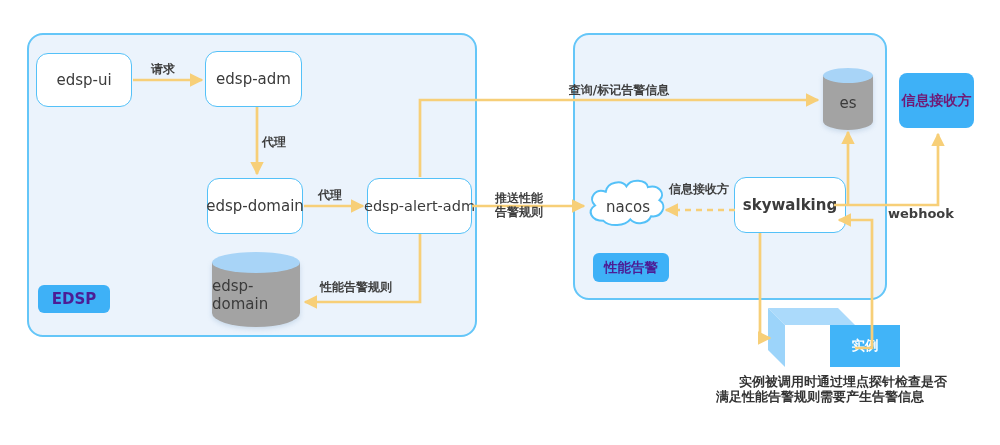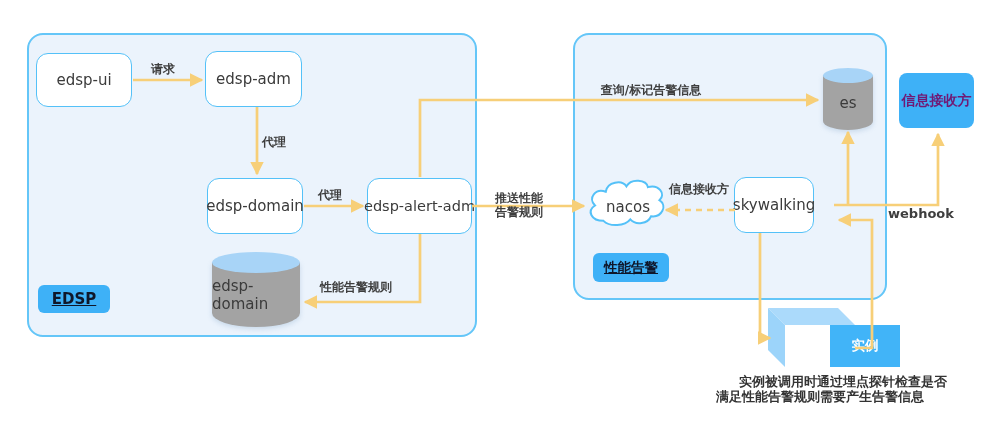--- a/index.html
+++ b/index.html
@@ -15,21 +15,21 @@
     position:absolute;background:#ffffff;border:1.5px solid #54c1f8;border-radius:12px;
     box-sizing:border-box;display:flex;align-items:center;justify-content:center;
     font-size:15px;color:#3b3b3b;z-index:2;white-space:nowrap;
   }
   .solid-node{
     position:absolute;background:#3eb1f7;border-radius:8px;display:flex;align-items:center;
     justify-content:center;color:#701a75;font-weight:bold;font-size:14px;z-index:2;white-space:nowrap;
   }
   .badge{
     position:absolute;background:#3eb1f7;border-radius:6px;display:flex;align-items:center;
-    justify-content:center;color:#0f172a;font-weight:bold;z-index:2;white-space:nowrap;text-decoration:underline;
+    justify-content:center;color:#4c1d95;font-weight:bold;z-index:2;white-space:nowrap;
   }
   .cyl{position:absolute;z-index:2;}
   .cyl .cyl-body{
     position:absolute;left:0;right:0;bottom:0;background:#a3a3a3;
     box-shadow:0 2px 5px rgba(110,150,190,0.28);
     display:flex;align-items:center;justify-content:center;font-size:15px;color:#3b3b3b;
   }
   .cyl .cyl-top{position:absolute;left:0;right:0;top:0;background:#a8d4f7;border-radius:50%;}
   .cloud-wrap{position:absolute;z-index:2;}
   .cloud-wrap .cloud-label{
@@ -62,21 +62,21 @@
   <div class="container" style="left:27px;top:33px;width:450px;height:304px;"></div>
   <div class="container" style="left:573px;top:33px;width:314px;height:267px;"></div>
 
   <div class="badge" style="left:38px;top:285px;width:72px;height:28px;font-size:15px;">EDSP</div>
   <div class="badge" style="left:593px;top:253px;width:76px;height:29px;font-size:13.5px;">性能告警</div>
 
   <div class="node" style="left:36px;top:53px;width:96px;height:54px;text-align:center;">edsp-ui</div>
   <div class="node" style="left:205px;top:51px;width:97px;height:56px;">edsp-adm</div>
   <div class="node" style="left:207px;top:178px;width:96px;height:56px;">edsp-domain</div>
   <div class="node" style="left:367px;top:178px;width:105px;height:56px;font-size:14.5px;">edsp-alert-adm</div>
-  <div class="node" style="left:734px;top:177px;width:80px;height:56px;">skywalking</div>
+  <div class="node" style="left:734px;top:177px;width:112px;height:56px;font-weight:bold;">skywalking</div>
   <div class="solid-node" style="left:899px;top:73px;width:75px;height:55px;">信息接收方</div>
 
   <div class="cyl" style="left:212px;top:252px;width:88px;height:75px;">
     <div class="cyl-body" style="top:10px;border-radius:0 0 44px 44px / 0 0 14px 14px;">edsp-domain</div>
     <div class="cyl-top" style="height:21px;"></div>
   </div>
   <div class="cyl" style="left:823px;top:68px;width:50px;height:62px;">
     <div class="cyl-body" style="top:7px;border-radius:0 0 25px 25px / 0 0 9px 9px;">es</div>
     <div class="cyl-top" style="height:15px;"></div>
   </div>
@@ -111,21 +111,21 @@
       <path d="M834 205 H938 V134" marker-end="url(#ah)"></path>
       <path d="M848 205 V132" marker-end="url(#ah)"></path>
       <path d="M760 233 V338 H770" marker-end="url(#ah)"></path>
       <path d="M855 348 H872 V220 H839" marker-end="url(#ah)"></path>
     </g>
   </svg>
 
   <div class="lbl" style="left:138px;top:63px;width:50px;">请求</div>
   <div class="lbl" style="left:252px;top:136px;width:44px;">代理</div>
   <div class="lbl" style="left:308px;top:189px;width:44px;">代理</div>
-  <div class="lbl" style="left:591px;top:84px;width:120px;">查询/标记告警信息</div>
+  <div class="lbl" style="left:559px;top:84px;width:120px;">查询/标记告警信息</div>
   <div class="lbl" style="left:314px;top:281px;width:84px;">性能告警规则</div>
   <div class="lbl" style="left:487px;top:192px;width:64px;">
     <span>推送性能</span>
     <span>告警规则</span>
   </div>
   <div class="lbl" style="left:657px;top:183px;width:84px;">信息接收方</div>
   <div class="lbl" style="left:888px;top:207px;width:64px;font-size:13px;">webhook</div>
 
   <div class="caption" style="left:710px;top:374px;width:220px;">
     <span style="display:block;margin-left:29px;">实例被调用时通过埋点探针检查是否</span>

